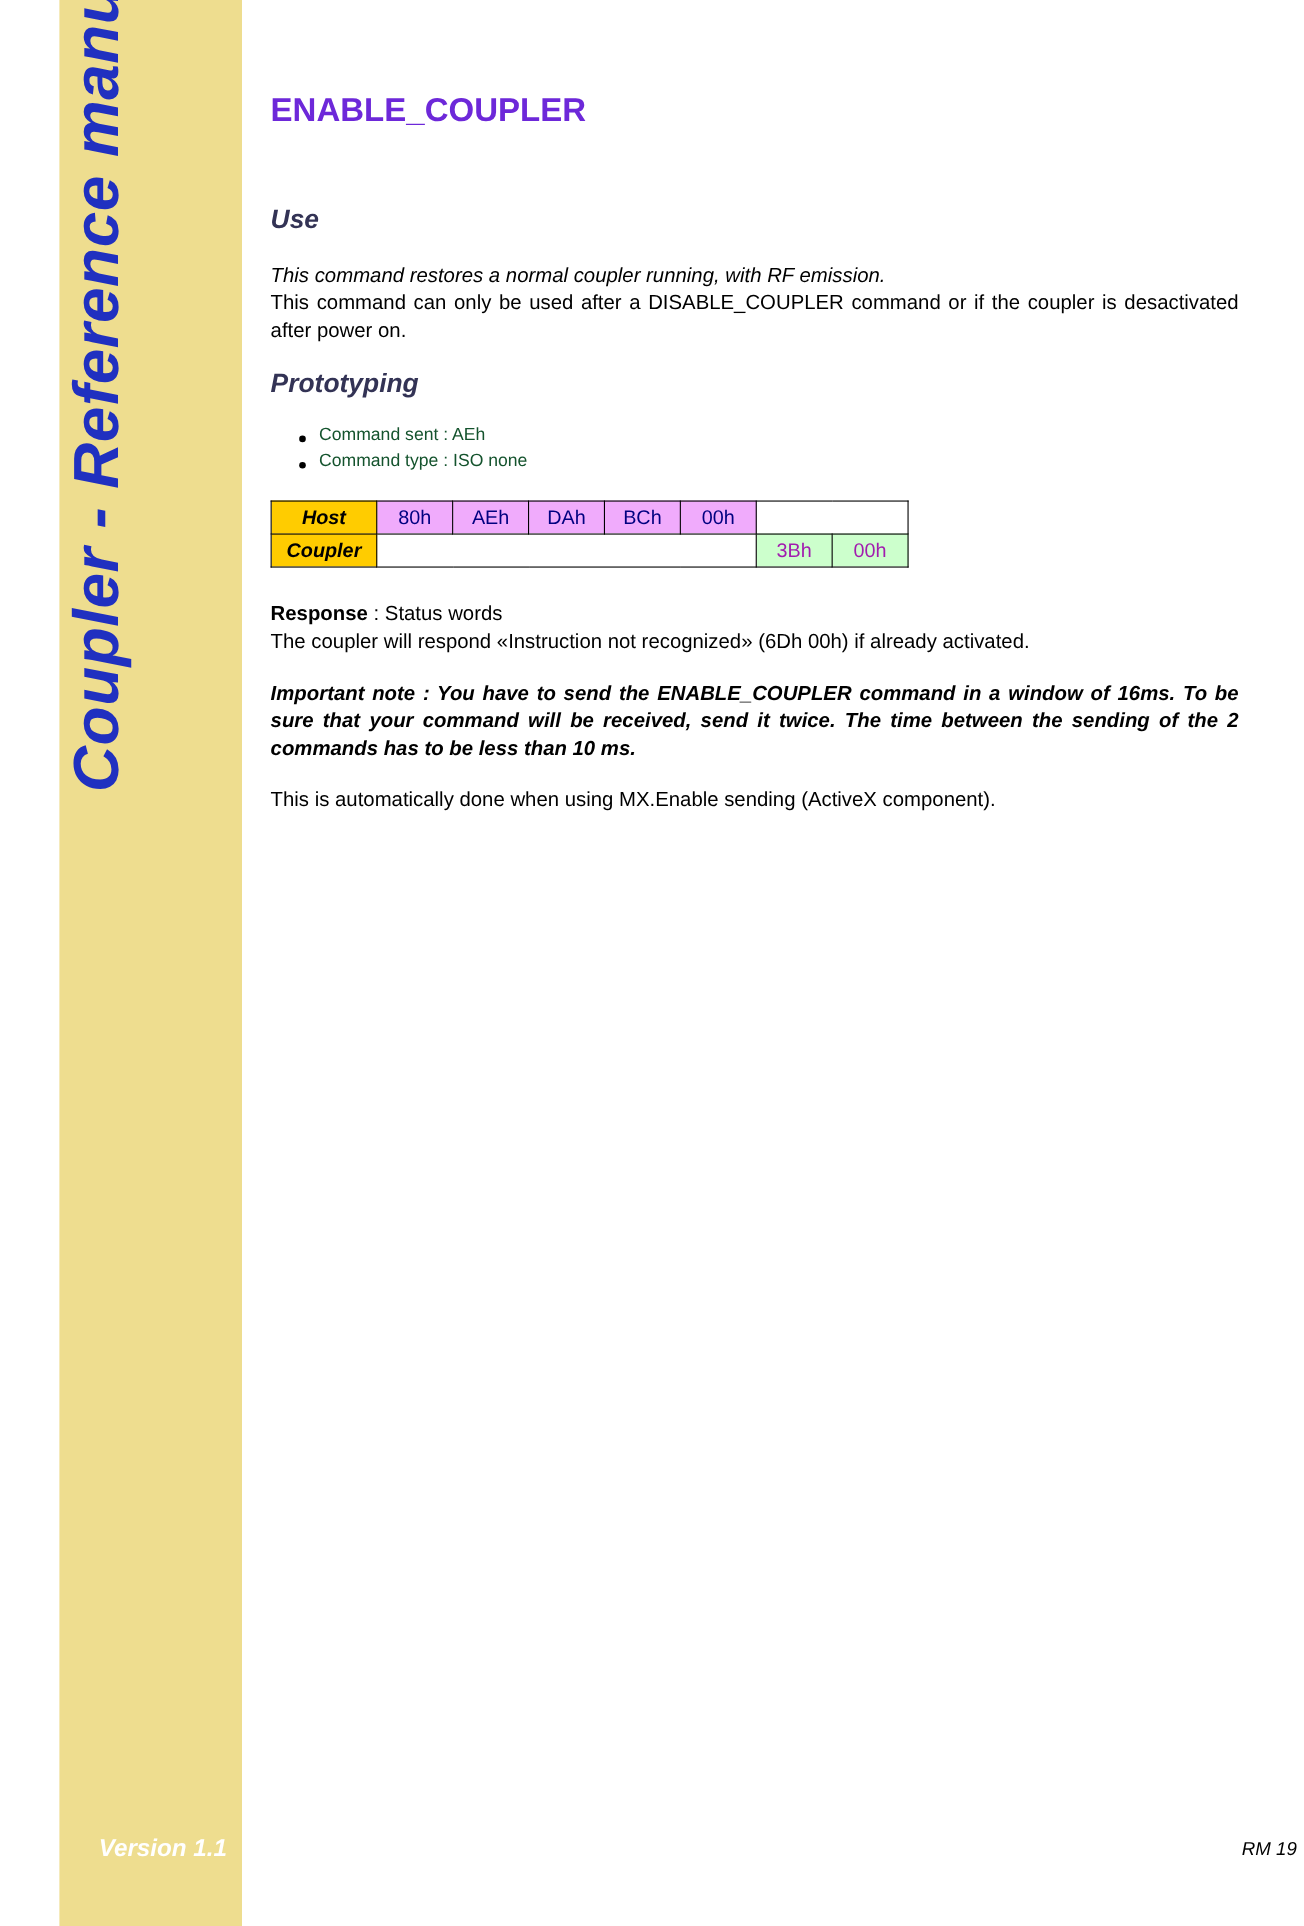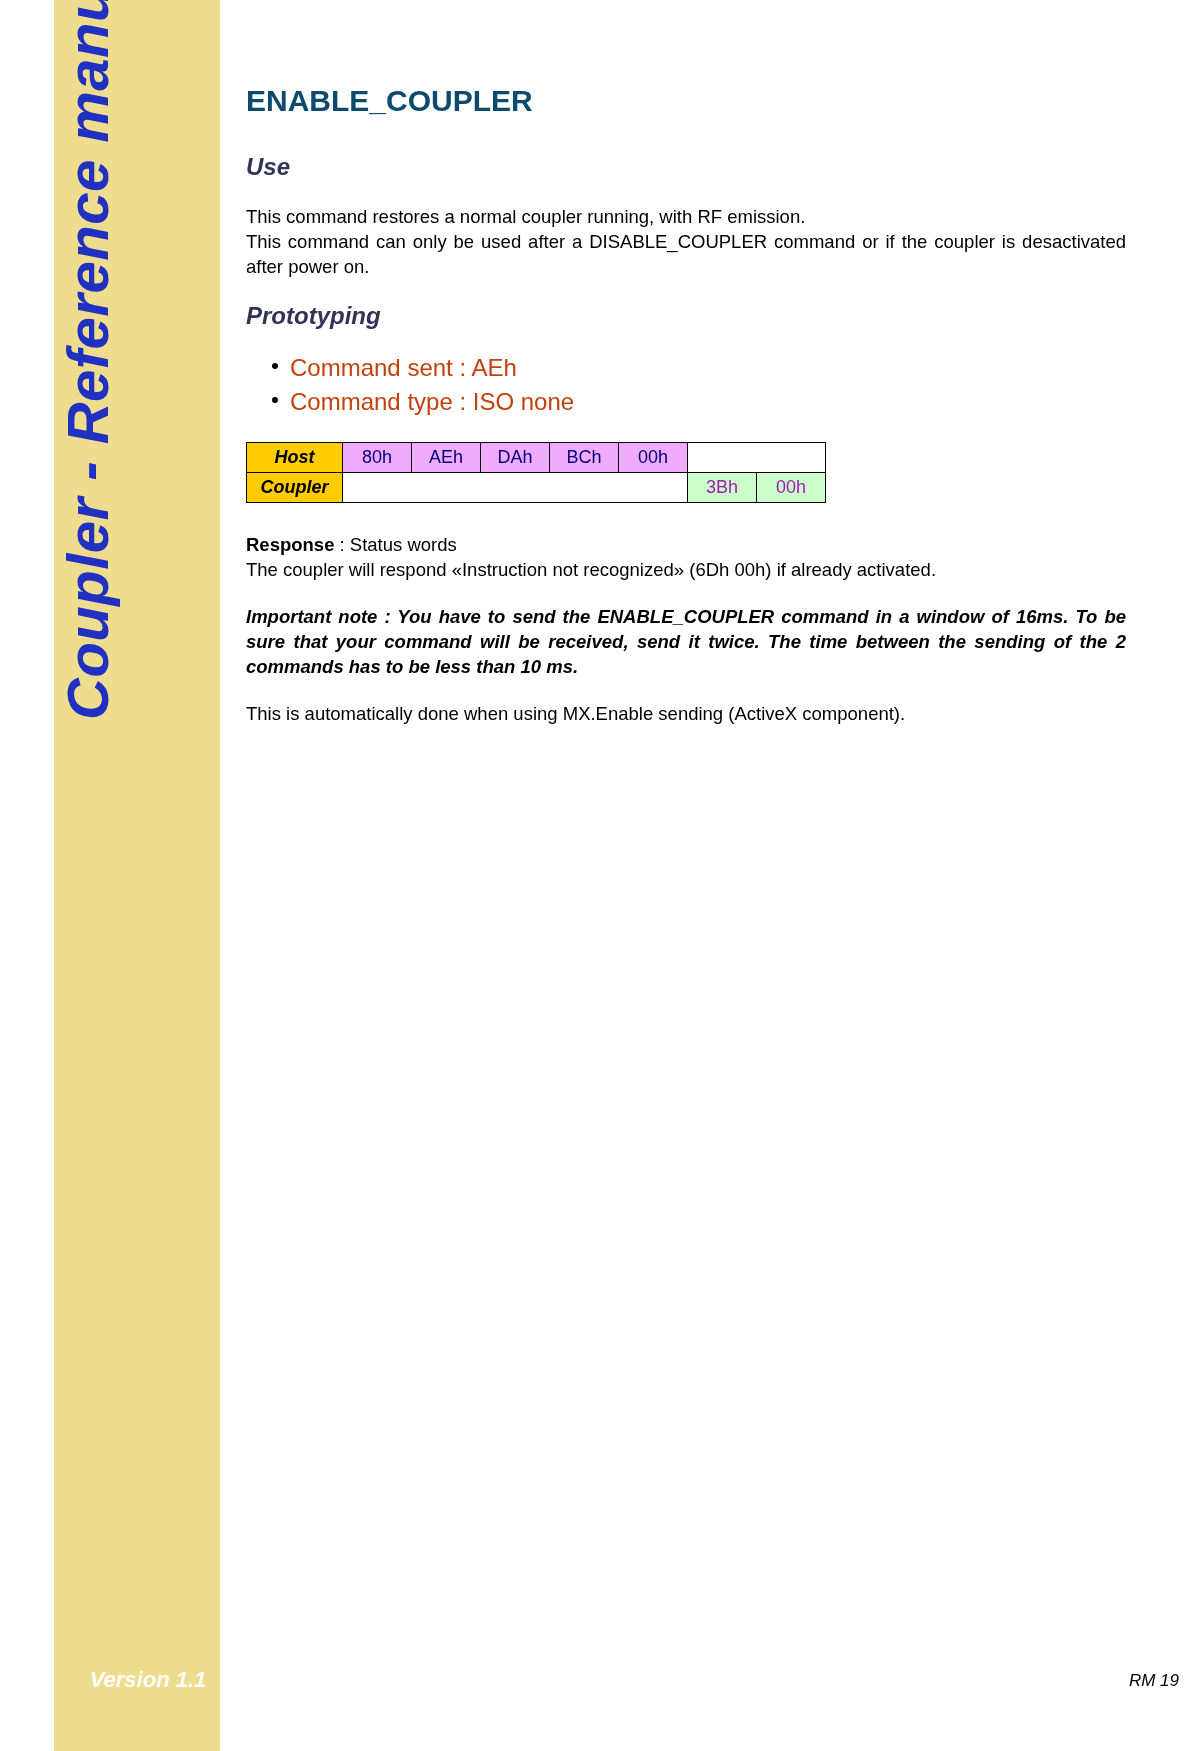--- a/index.html
+++ b/index.html
@@ -37,22 +37,22 @@
   }
   .content {
     position: absolute;
     left: 246px; top: 84px;
     width: 880px;
   }
   .content h1 {
     font-family: Arial, Helvetica, sans-serif;
     font-weight: bold;
     font-size: 30px;
-    color: #0c4a6e;
-    margin-bottom: 35px;
+    color: #6d28d9;
+    margin-bottom: 68px;
   }
   .content h2 {
     font-family: Arial, Helvetica, sans-serif;
     font-weight: bold;
     font-style: italic;
     font-size: 24px;
     color: #333355;
     margin-bottom: 24px;
     margin-top: 8px;
   }
@@ -62,22 +62,22 @@
     color: #000;
     margin-bottom: 22px;
     text-align: justify;
   }
   .content ul {
     list-style: none;
     margin: 0 0 26px 0;
     padding: 0;
   }
   .content ul li {
-    font-size: 24px;
-    color: #c2410c;
+    font-size: 16px;
+    color: #14532d;
     margin-bottom: 6px;
     padding-left: 44px;
     position: relative;
   }
   .content ul li::before {
     content: "";
     position: absolute;
     left: 26px; top: 9px;
     width: 6px; height: 6px;
     border-radius: 50%;
@@ -141,21 +141,21 @@
 
 <div class="page">
   <div class="sidebar-bg"></div>
   <div class="vertical-title">Coupler - Reference manual</div>
   <div class="version-label">Version 1.1</div>
 
   <div class="content">
     <h1>ENABLE_COUPLER</h1>
 
     <h2>Use</h2>
-    <p style="margin-bottom:0;">This command restores a normal coupler running, with RF emission.</p>
+    <p style="margin-bottom:0;font-style:italic;">This command restores a normal coupler running, with RF emission.</p>
     <p>This command can only be used after a DISABLE_COUPLER command or if the coupler is desactivated after power on.</p>
 
     <h2>Prototyping</h2>
     <ul>
       <li>Command sent : AEh</li>
       <li>Command type : ISO none</li>
     </ul>
 
     <table class="proto-table">
       <tbody>

